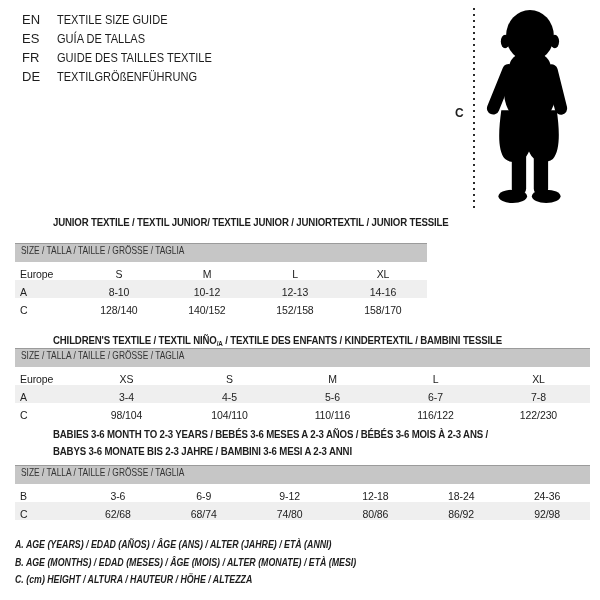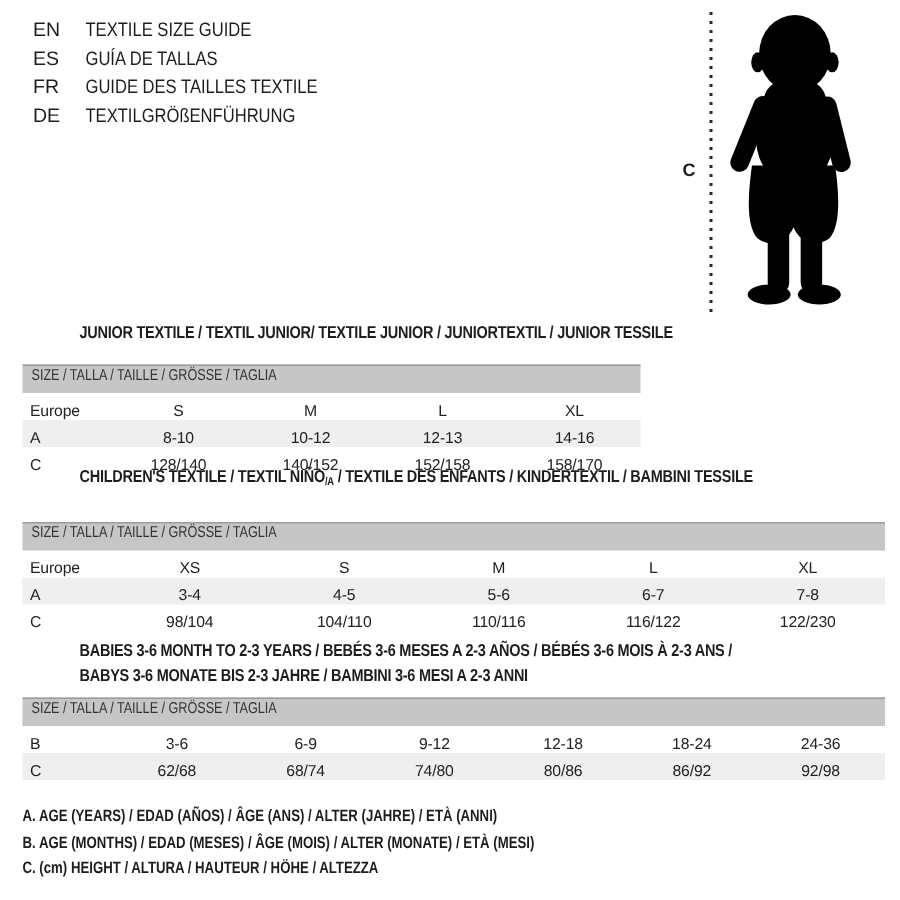--- a/index.html
+++ b/index.html
@@ -34,21 +34,21 @@
     display:flex; align-items:flex-start; padding-left:6px; }
   .size-bar .bar-text { display:inline-block; transform:scaleX(0.8); transform-origin:0 50%;
     white-space:nowrap; font-size:10.5px; color:#333333; }
   .trow { display:flex; height:18px; align-items:flex-end; font-size:10.5px; color:#222222; letter-spacing:-0.1px; }
   .trow.alt { background:#efefef; }
   .c0 { width:60px; padding-left:5px; box-sizing:border-box; }
   .cell { flex:1; text-align:center; }
 
   
   .footnotes { left:15px; top:538px; }
-  .footnote { height:17.5px; font-weight:bold; font-size:11px; }
+  .footnote { height:17.5px; font-weight:bold; font-size:11px;font-style:italic; }
   .footnote .inner { display:inline-block; transform:scaleX(0.8); transform-origin:0 50%; white-space:nowrap; }
 </style>
 </head>
 <body>
 
 <div class="abs lang-list">
   <div class="lang-row">
     <span class="lang-code">EN</span>
     <span class="lang-label">TEXTILE SIZE GUIDE</span>
   </div>
@@ -110,21 +110,21 @@
   </div>
   <div class="trow">
     <span class="c0">C</span>
     <span class="cell">128/140</span>
     <span class="cell">140/152</span>
     <span class="cell">152/158</span>
     <span class="cell">158/170</span>
   </div>
 </div>
 
-<div class="abs sec-title" style="left:15px; top:312px;">
+<div class="abs sec-title" style="left:15px; top:334px;">
   <span class="inner"><span>CHILDREN'S TEXTILE / TEXTIL NIÑO</span><span class="subscript">/A</span><span> / TEXTILE DES ENFANTS / KINDERTEXTIL / BAMBINI TESSILE</span></span>
 </div>
 <div class="abs size-table" style="left:15px; top:348px; width:575px;">
   <div class="size-bar">
     <span class="bar-text">SIZE / TALLA / TAILLE / GRÖSSE / TAGLIA</span>
   </div>
   <div class="trow">
     <span class="c0">Europe</span>
     <span class="cell">XS</span>
     <span class="cell">S</span>

